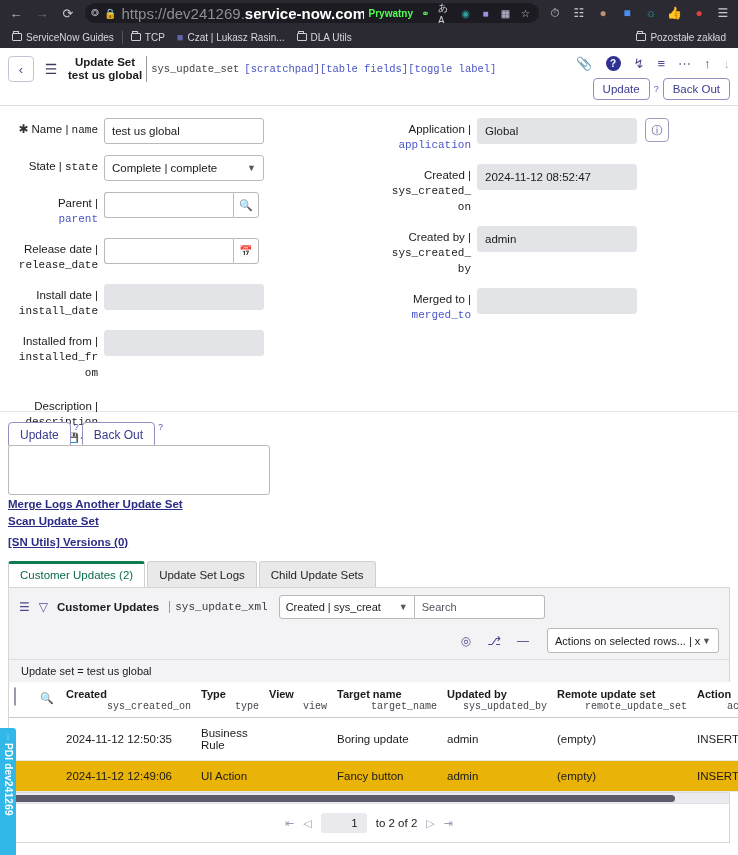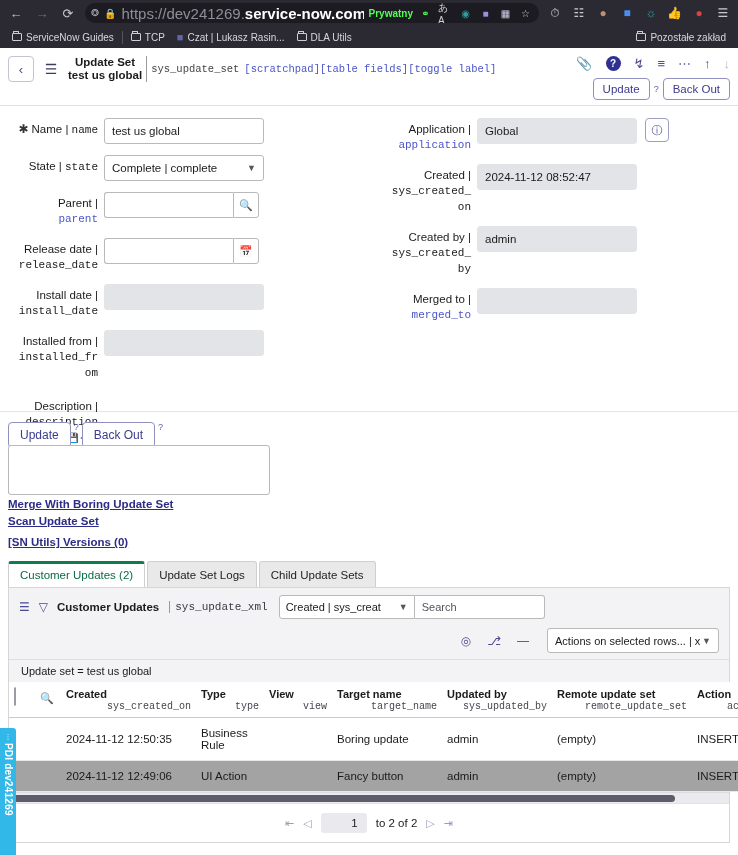--- a/index.html
+++ b/index.html
@@ -356,21 +356,21 @@
   .th-lbl { font-size: 11px; font-weight: 700; color: #1b1b1b; display:block; white-space:nowrap;}
   .th-dbn { font-size: 10px; color: #45454d; display:block; text-align:right; white-space:nowrap;
             font-family:"Liberation Mono", monospace; margin-top:1px;}
   .tbl td {
     padding: 9px 5px;
     font-size: 11.5px;
     color: #1b1b1b;
     vertical-align: middle;
     border-bottom: 1px solid #e9e9ec;
   }
-  .tbl tr.alt td { background: #a3a3a3; margin-left: 24px; }
+  .tbl tr.alt td { background: #eab308; margin-left: 24px; }
   .cell-link { color: #3a3ab0; }
   .col-chk { width: 26px; }
   .col-srch { width: 20px; }
   .chkbox { width: 12px; height:12px; border:1px solid #9a9aa8; border-radius:2px; background:#fff; }
   .srch-ico { color:#4b4b8f; font-size: 11px; }
 
   
   .hscroll {
     height: 11px; background: #ebebef;
     border-top: 1px solid #dcdce0;
@@ -626,21 +626,21 @@
   <div class="lower">
     <div class="btn-row">
       <button class="btn-big">Update</button>
       <span class="q-sup">?</span>
       <button class="btn-big">Back Out</button>
       <span class="q-sup">?</span>
     </div>
 
     <div class="rl-title">Related Links</div>
     <a class="rl-link">Export to XML</a>
-    <a class="rl-link">Merge With Boring Update Set</a>
+    <a class="rl-link">Merge Logs Another Update Set</a>
     <a class="rl-link">Scan Update Set</a>
     <div class="rl-gap"></div>
     <a class="rl-link">[SN Utils] Versions (0)</a>
   </div>
 
   <div class="tabs">
     <div class="tab active">Customer Updates (2)</div>
     <div class="tab">Update Set Logs</div>
     <div class="tab">Child Update Sets</div>
   </div>

